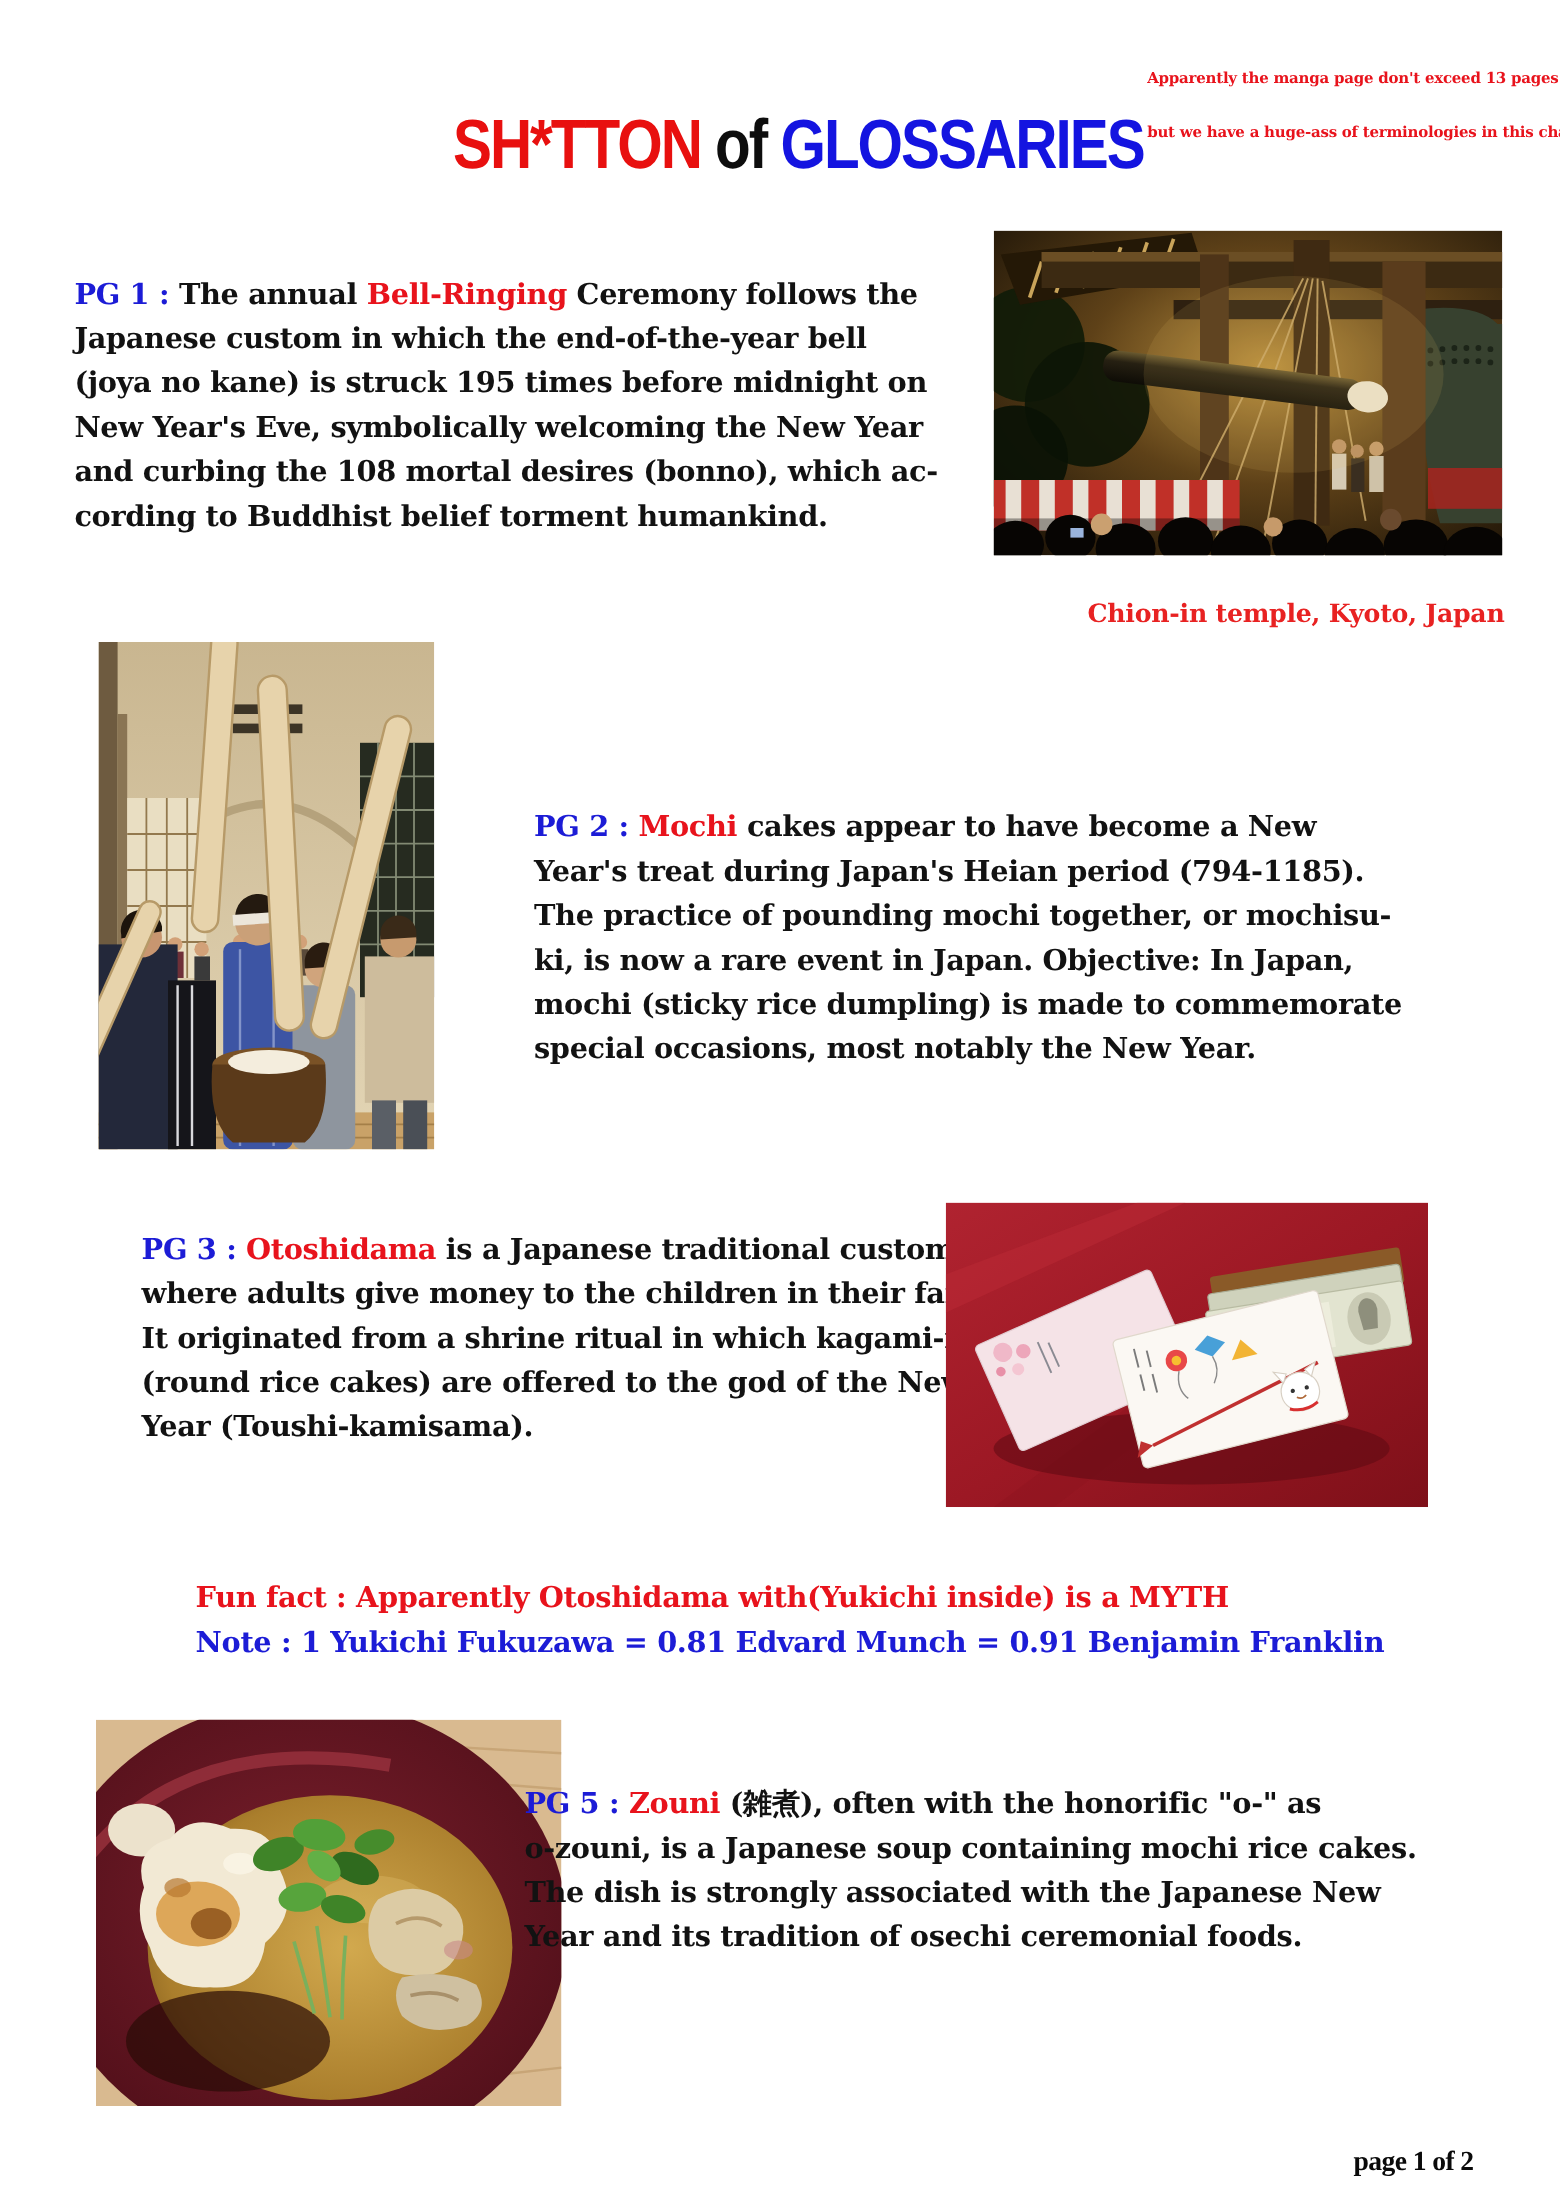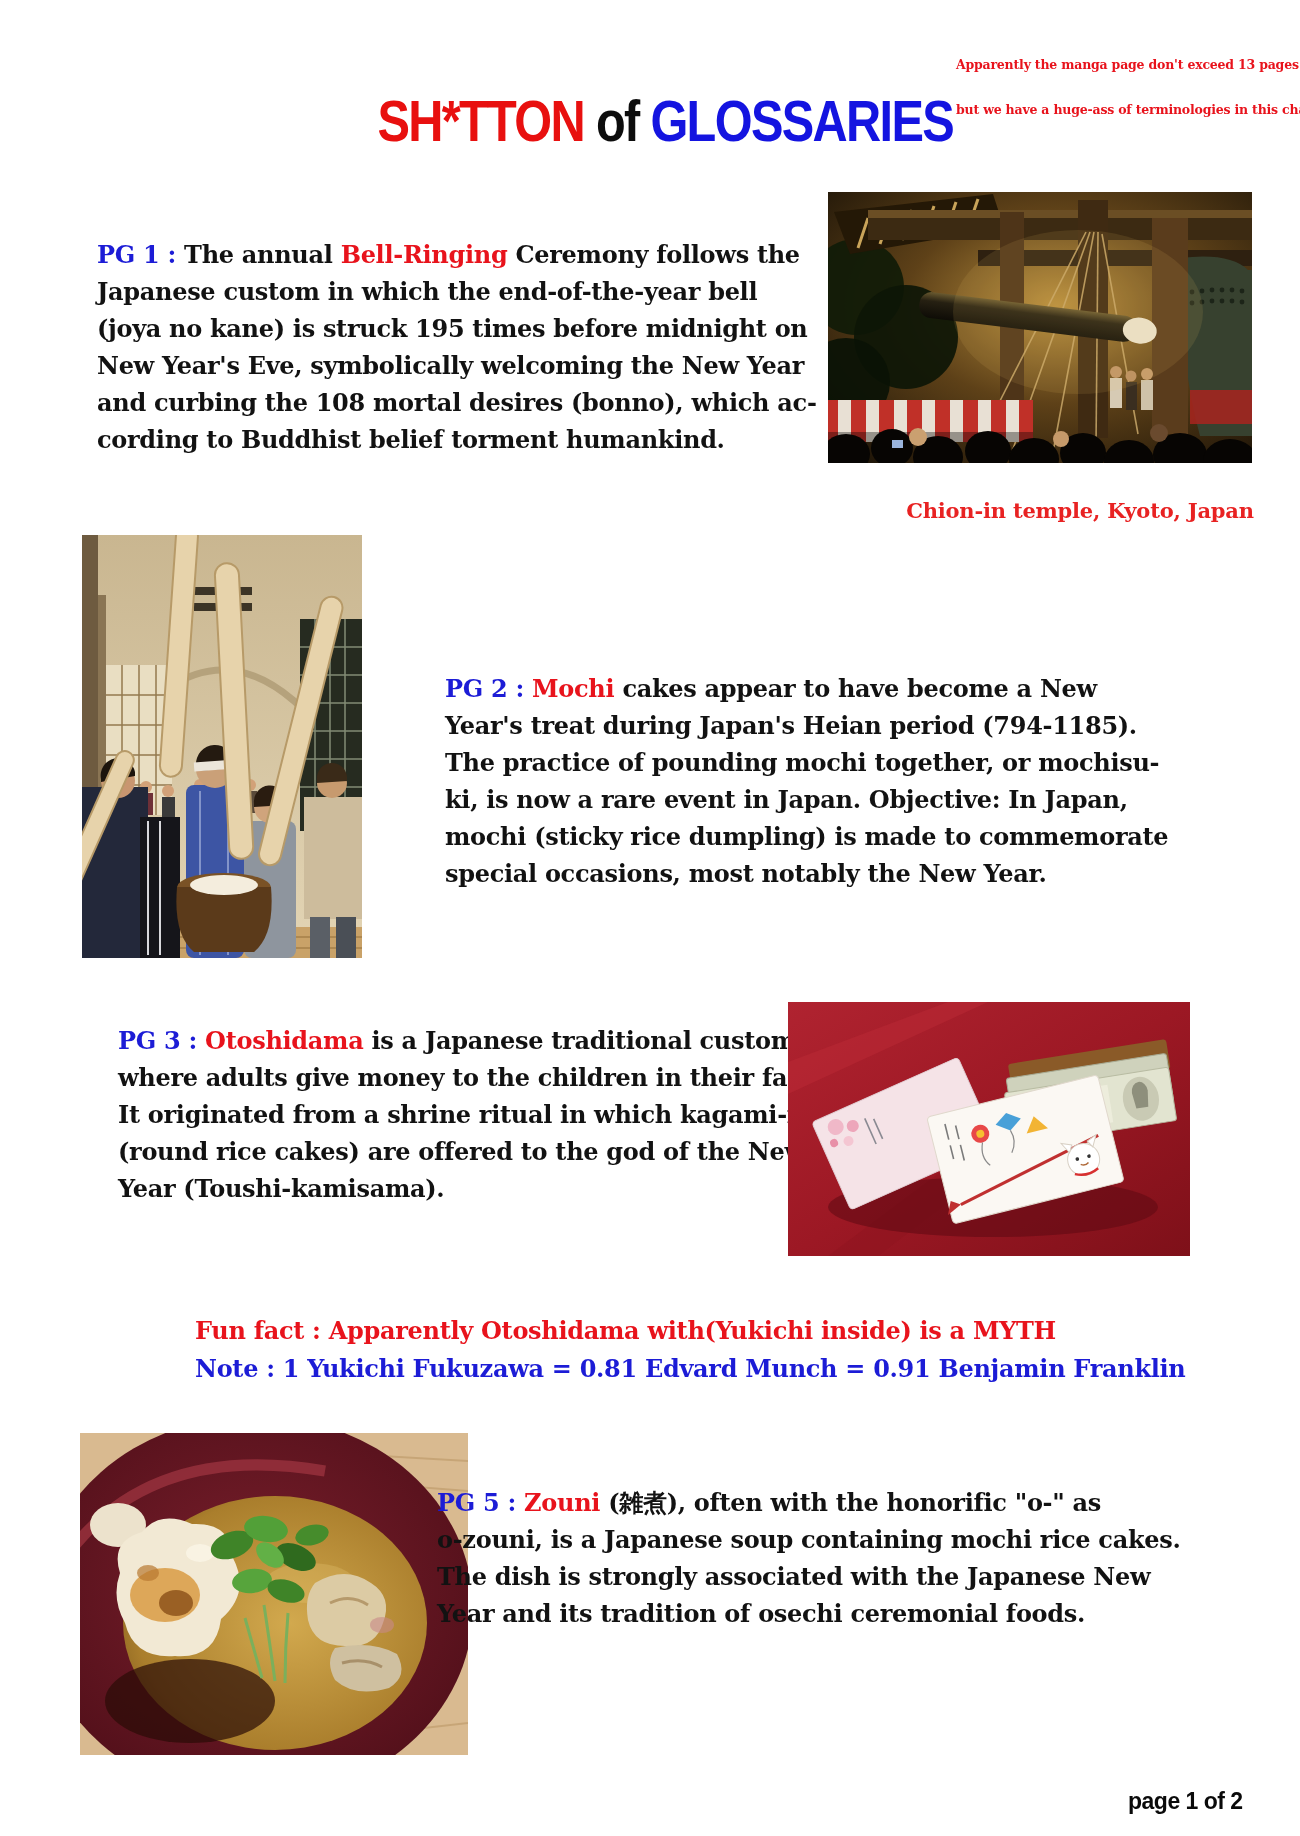--- a/index.html
+++ b/index.html
@@ -21,36 +21,36 @@
   .top-note{
     left:956px;top:27px;color:#e8131c;font-weight:bold;font-size:12.5px;line-height:15px;
     letter-spacing:-0.2px;white-space:pre;
   }
   
   .pg-text{font-size:24px;line-height:37px;color:#121212;letter-spacing:-0.3px;font-weight:bold;}
   .line{white-space:pre;}
   .line span{white-space:pre;}
   .blue{color:#1c1cd6;}
   .red{color:#e8131c;}
-  .pg1{left:62px;top:236px;margin-left:35px;}
+  .pg1{left:62px;top:226px;}
   .pg2{left:445px;top:652px;margin-top:18px;}
   .pg3{left:118px;top:1022px;}
   .pg5{left:437px;top:1484px;}
-  .funfact{left:163px;top:1312px;font-size:24px;line-height:38px;font-weight:bold;letter-spacing:-0.3px;margin-left:32px;}
+  .funfact{left:163px;top:1312px;font-size:24px;line-height:38px;font-weight:bold;letter-spacing:-0.3px;}
   
   .photo{overflow:hidden;}
   .photo svg{display:block;width:100%;height:100%;}
   .temple-photo{left:828px;top:192px;width:424px;height:271px;}
   .temple-caption{left:868px;top:498px;width:424px;text-align:center;color:#e82222;font-weight:bold;font-size:21px;letter-spacing:-0.2px;}
   .mochi-photo{left:82px;top:535px;width:280px;height:423px;}
   .otoshidama-photo{left:788px;top:1002px;width:402px;height:254px;}
   .zouni-photo{left:80px;top:1433px;width:388px;height:322px;}
   
   .footer{
-    left:1128px;top:1788px;font-family:Liberation Sans, sans-serif;
+    left:1128px;top:1788px;font-family:Liberation Serif, serif;
     font-weight:900;font-size:23px;color:#0a0a0a;letter-spacing:-0.5px;white-space:pre;
   }
 </style>
 </head>
 <body>
 
 <div class="page">
 
   <div class="abs title">
     <span class="red">SH*TTON</span><span class="blk"> of </span><span class="blue">GLOSSARIES</span>

